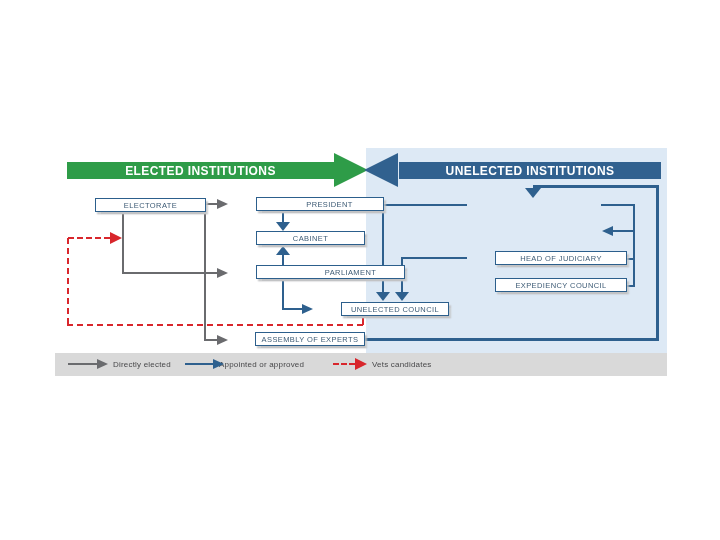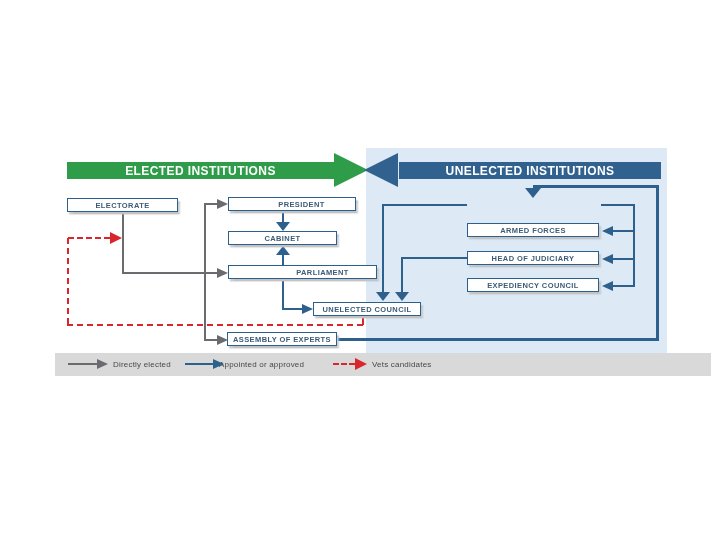--- a/index.html
+++ b/index.html
@@ -11,42 +11,42 @@
   .banner{position:absolute;height:17px;display:flex;align-items:center;justify-content:center;
           color:#ffffff;font-size:12px;font-weight:bold;letter-spacing:.4px;}
   .banner.green{left:67px;top:162px;width:267px;background:#2e9c48;}
   .banner.blue{left:399px;top:162px;width:262px;background:#31618f;}
   .tri{position:absolute;width:0;height:0;}
   .head-green{left:334px;top:153px;border-top:17px solid transparent;border-bottom:17px solid transparent;border-left:34px solid #2e9c48;}
   .head-blue{left:364px;top:153px;border-top:17px solid transparent;border-bottom:17px solid transparent;border-right:34px solid #31618f;}
   
   .box{position:absolute;height:12px;background:#ffffff;border:1.5px solid #2c5f8c;
        box-shadow:2px 2.5px 1.5px #c2c3c5;display:flex;align-items:center;justify-content:center;
-       font-size:7.5px;font-weight:bold;letter-spacing:.4px;color:#3d5b75;white-space:nowrap;z-index:3;}
+       font-size:7.5px;font-weight:normal;letter-spacing:.4px;color:#3d5b75;white-space:nowrap;z-index:3;margin-left:28px;}
   
   .hline,.vline{position:absolute;z-index:2;}
   .gray{background:#6a6b6e;}
   .blue-l{background:#2e608e;}
   .hline{height:2px;}
   .vline{width:2px;}
   .hline.thick{height:3px;}
   .vline.thick{width:3px;}
   .dash-h{position:absolute;height:0;border-top:2px dashed #d8262c;z-index:2;}
   .dash-v{position:absolute;width:0;border-left:2px dashed #d8262c;z-index:2;}
   
   .arr{position:absolute;width:0;height:0;z-index:2;}
   .arr-r-gray{border-top:5px solid transparent;border-bottom:5px solid transparent;border-left:11px solid #6a6b6e;}
   .arr-r-blue{border-top:5px solid transparent;border-bottom:5px solid transparent;border-left:11px solid #2e608e;}
   .arr-r-red{border-top:6px solid transparent;border-bottom:6px solid transparent;border-left:12px solid #d8262c;}
   .arr-l-blue{border-top:5px solid transparent;border-bottom:5px solid transparent;border-right:11px solid #2e608e;}
   .arr-d-blue{border-left:7px solid transparent;border-right:7px solid transparent;border-top:9px solid #2e608e;}
   .arr-d-big{border-left:8px solid transparent;border-right:8px solid transparent;border-top:10px solid #2e608e;}
   .arr-u-blue{border-left:7px solid transparent;border-right:7px solid transparent;border-bottom:9px solid #2e608e;}
   
-  .legend{position:absolute;left:55px;top:353px;width:612px;height:23px;background:#d9d9d9;z-index:4;padding-left:44px;}
+  .legend{position:absolute;left:55px;top:353px;width:612px;height:23px;background:#d9d9d9;z-index:4;}
   .legend .lbl{position:absolute;top:7px;font-size:8px;color:#48484a;letter-spacing:.2px;white-space:nowrap;}
   .legend .seg{position:absolute;top:10px;height:2px;}
 </style>
 </head>
 <body>
 
 <div id="canvas">
 
   <div class="panel"></div>
 
@@ -117,23 +117,20 @@
     </div>
   <div class="box" style="left:228px;top:265px;width:107px;padding-left:40px;">
     <span>PARLIAMENT</span>
     </div>
   <div class="box" style="left:313px;top:302px;width:106px;">
     <span>UNELECTED COUNCIL</span>
     </div>
   <div class="box" style="left:227px;top:332px;width:108px;">
     <span>ASSEMBLY OF EXPERTS</span>
     </div>
-  <div class="box" style="left:467px;top:223px;width:130px;">
-    <span>ARMED FORCES</span>
-    </div>
   <div class="box" style="left:467px;top:278px;width:130px;">
     <span>EXPEDIENCY COUNCIL</span>
     </div>
   <div class="box" style="left:467px;top:251px;width:130px;">
     <span>HEAD OF JUDICIARY</span>
     </div>
 
   <div class="legend">
     <div class="seg gray" style="left:13px;width:29px;"></div>
     <div class="arr arr-r-gray" style="left:42px;top:6px;"></div>

